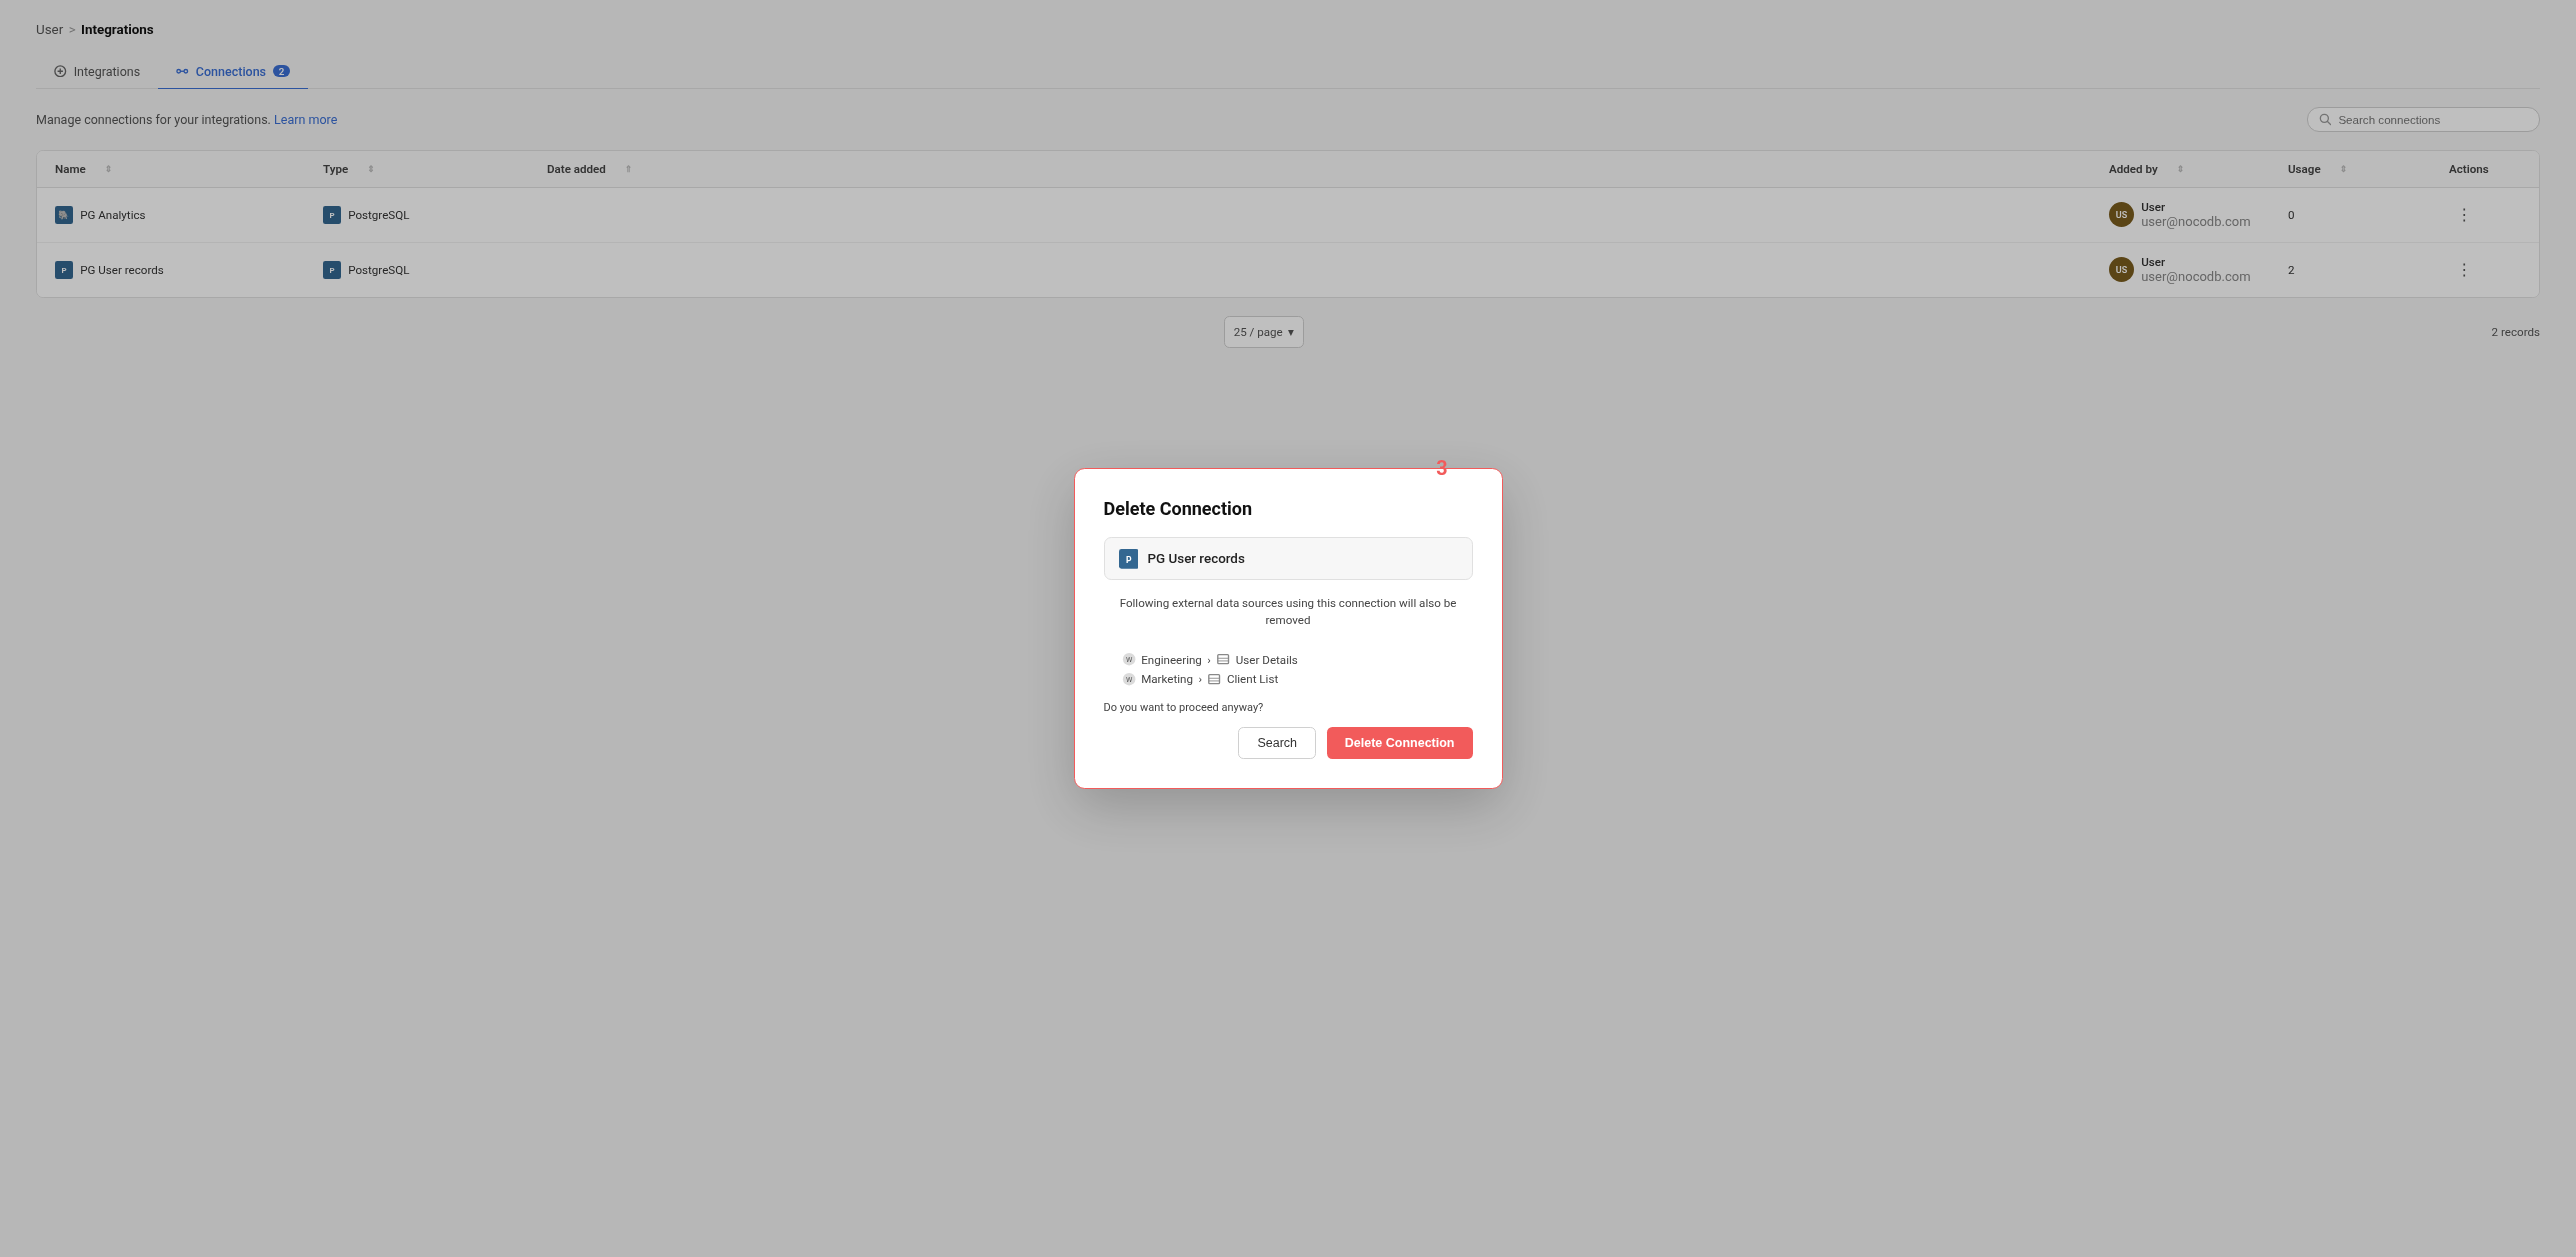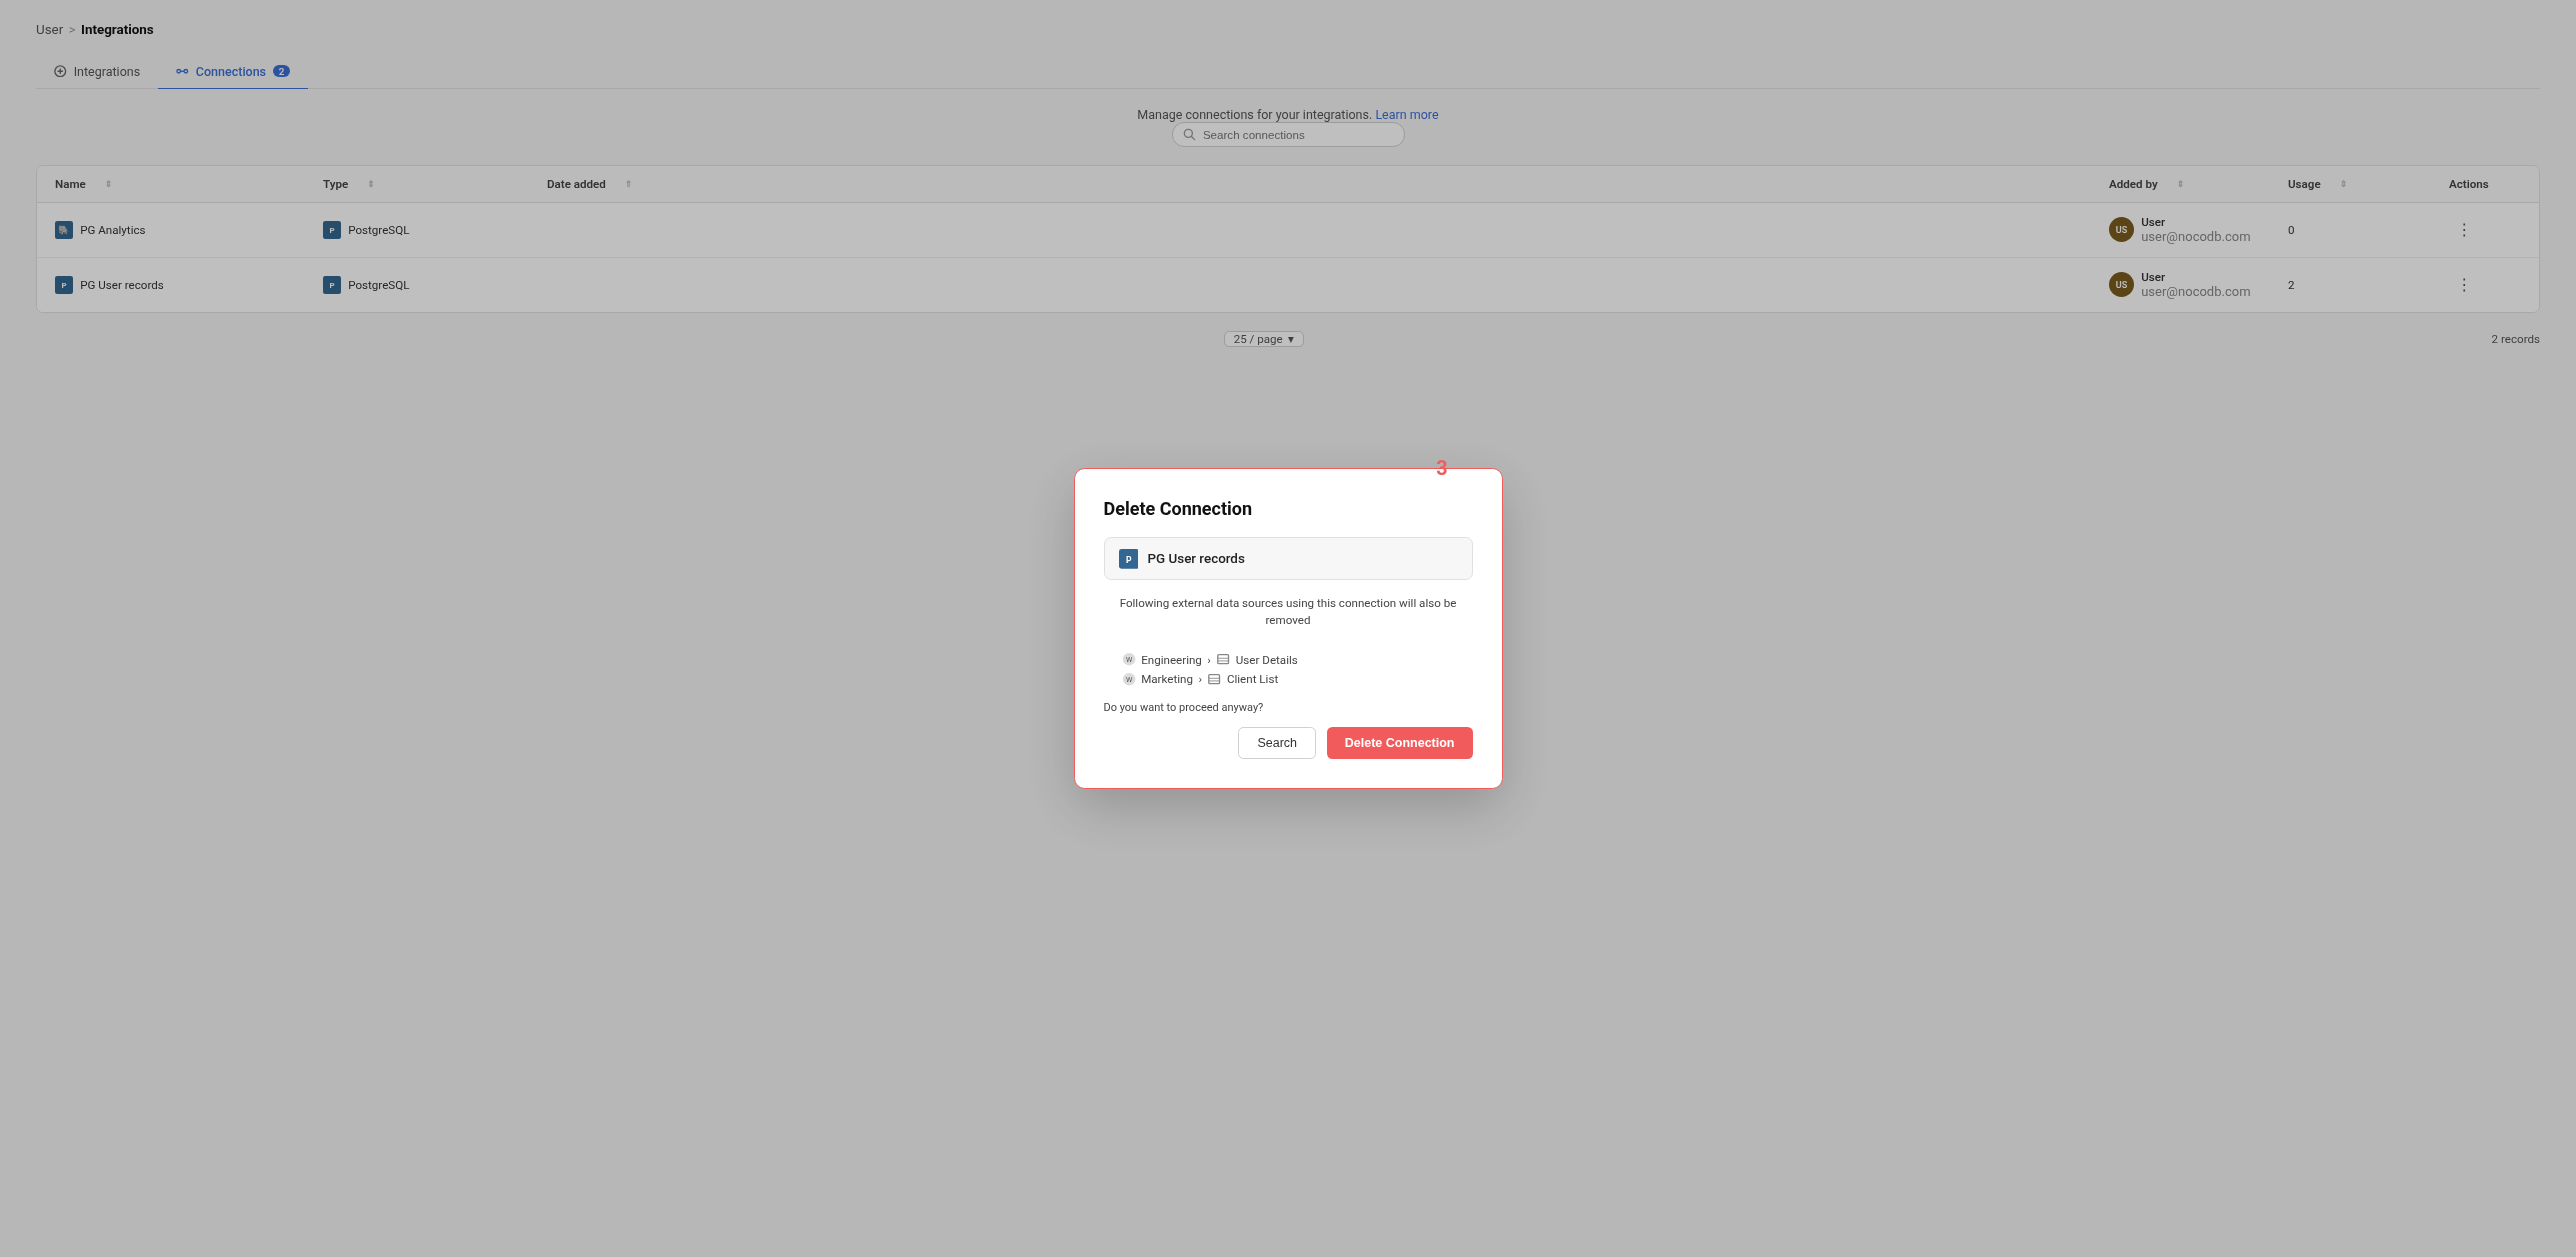--- a/index.html
+++ b/index.html
@@ -66,21 +66,20 @@
       padding: 0.9px 5.4px;
       font-weight: 600;
     }
 
     
     .desc-bar {
       display: flex;
       align-items: center;
       justify-content: space-between;
       margin-bottom: 18px;
-      flex-direction: column;
     }
     .desc-text {
       font-size: 12.5px;
       color: #555;
     }
     .desc-text a {
       color: #3b6fd4;
       text-decoration: none;
     }
     .search-box {
@@ -194,21 +193,21 @@
       padding: 18px 0;
       font-size: 11.6px;
       color: #555;
     }
     .page-size-selector {
       display: flex;
       align-items: center;
       gap: 5.4px;
       border: 0.9px solid #d0d0d0;
       border-radius: 5.4px;
-      padding: 0 9px;
+      padding: 8px 9px;
       background: white;
       cursor: pointer;
     }
 
     
     .overlay {
       position: fixed;
       top: 0; left: 0; right: 0; bottom: 0;
       background: rgba(0,0,0,0.25);
       display: flex;

